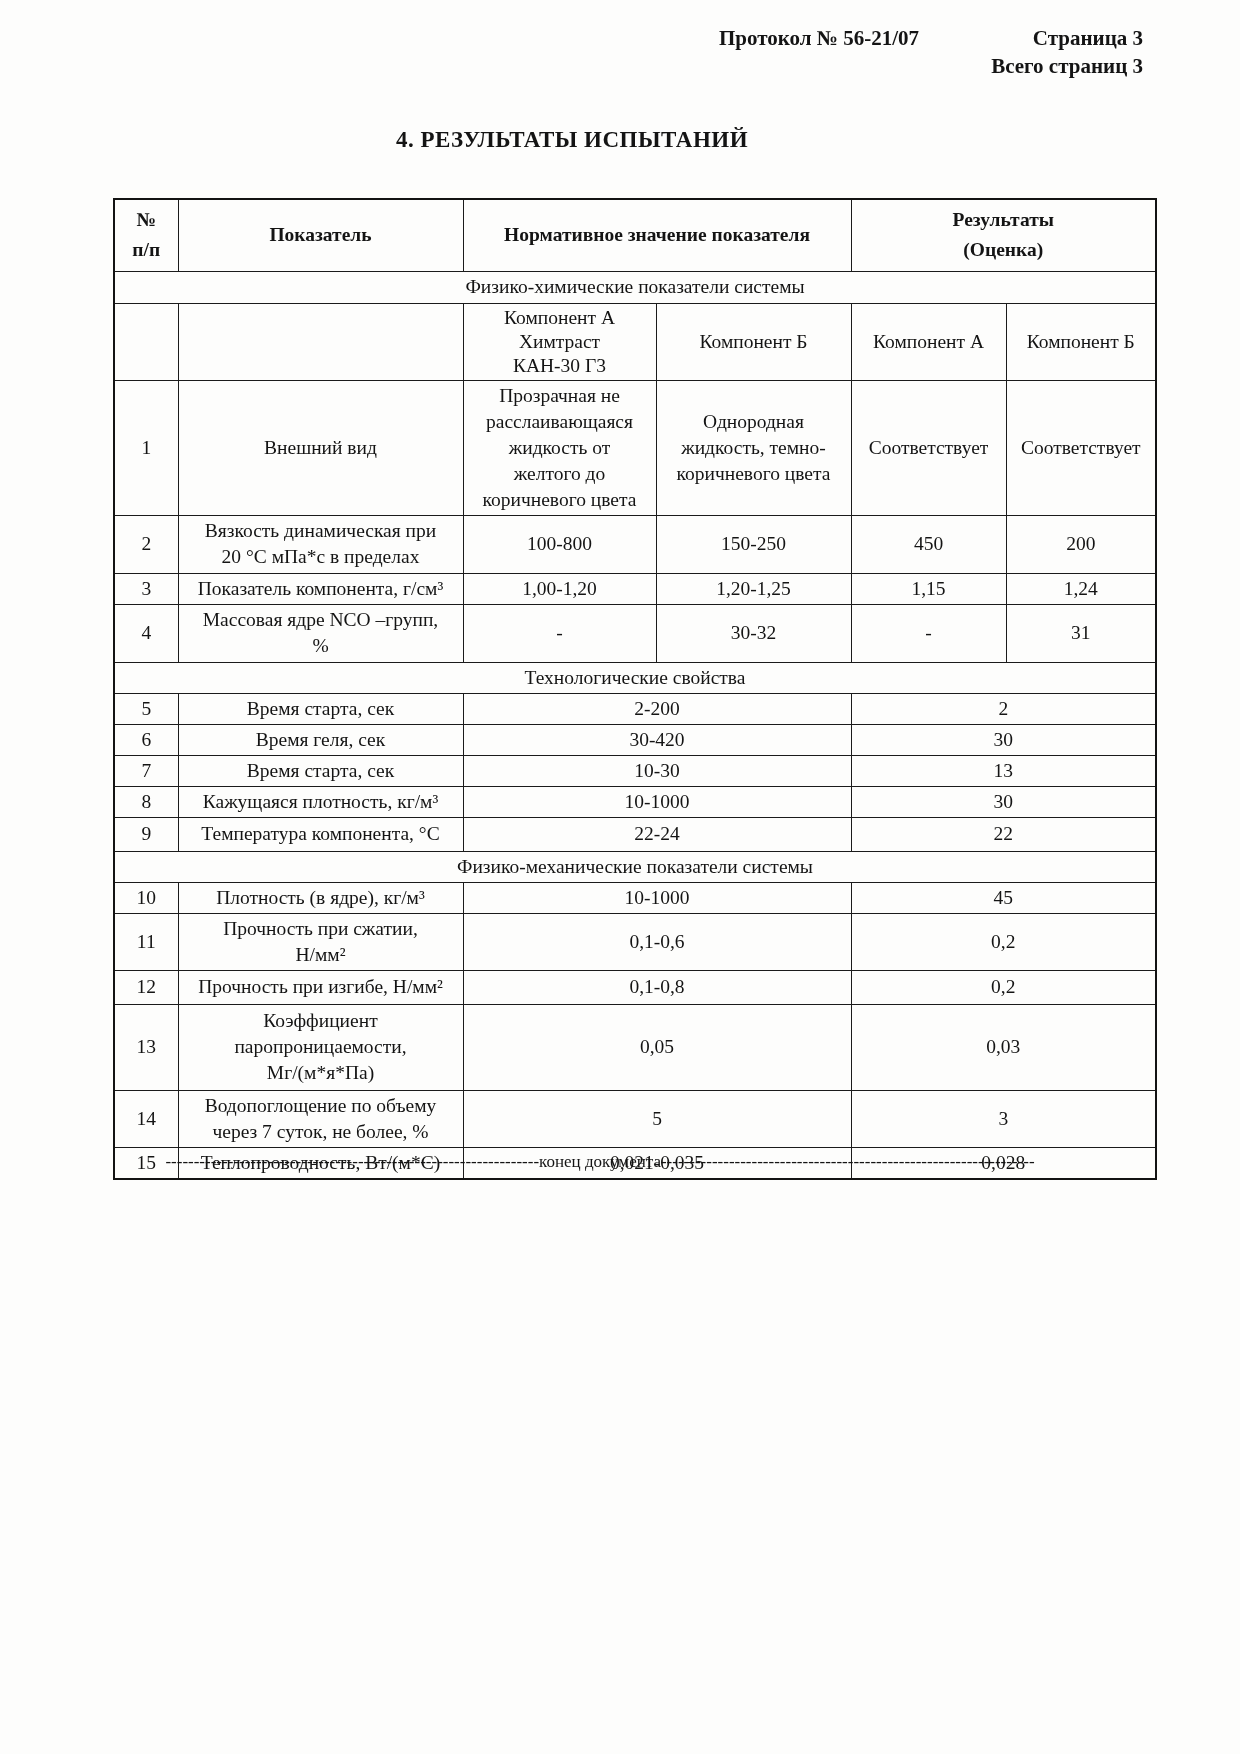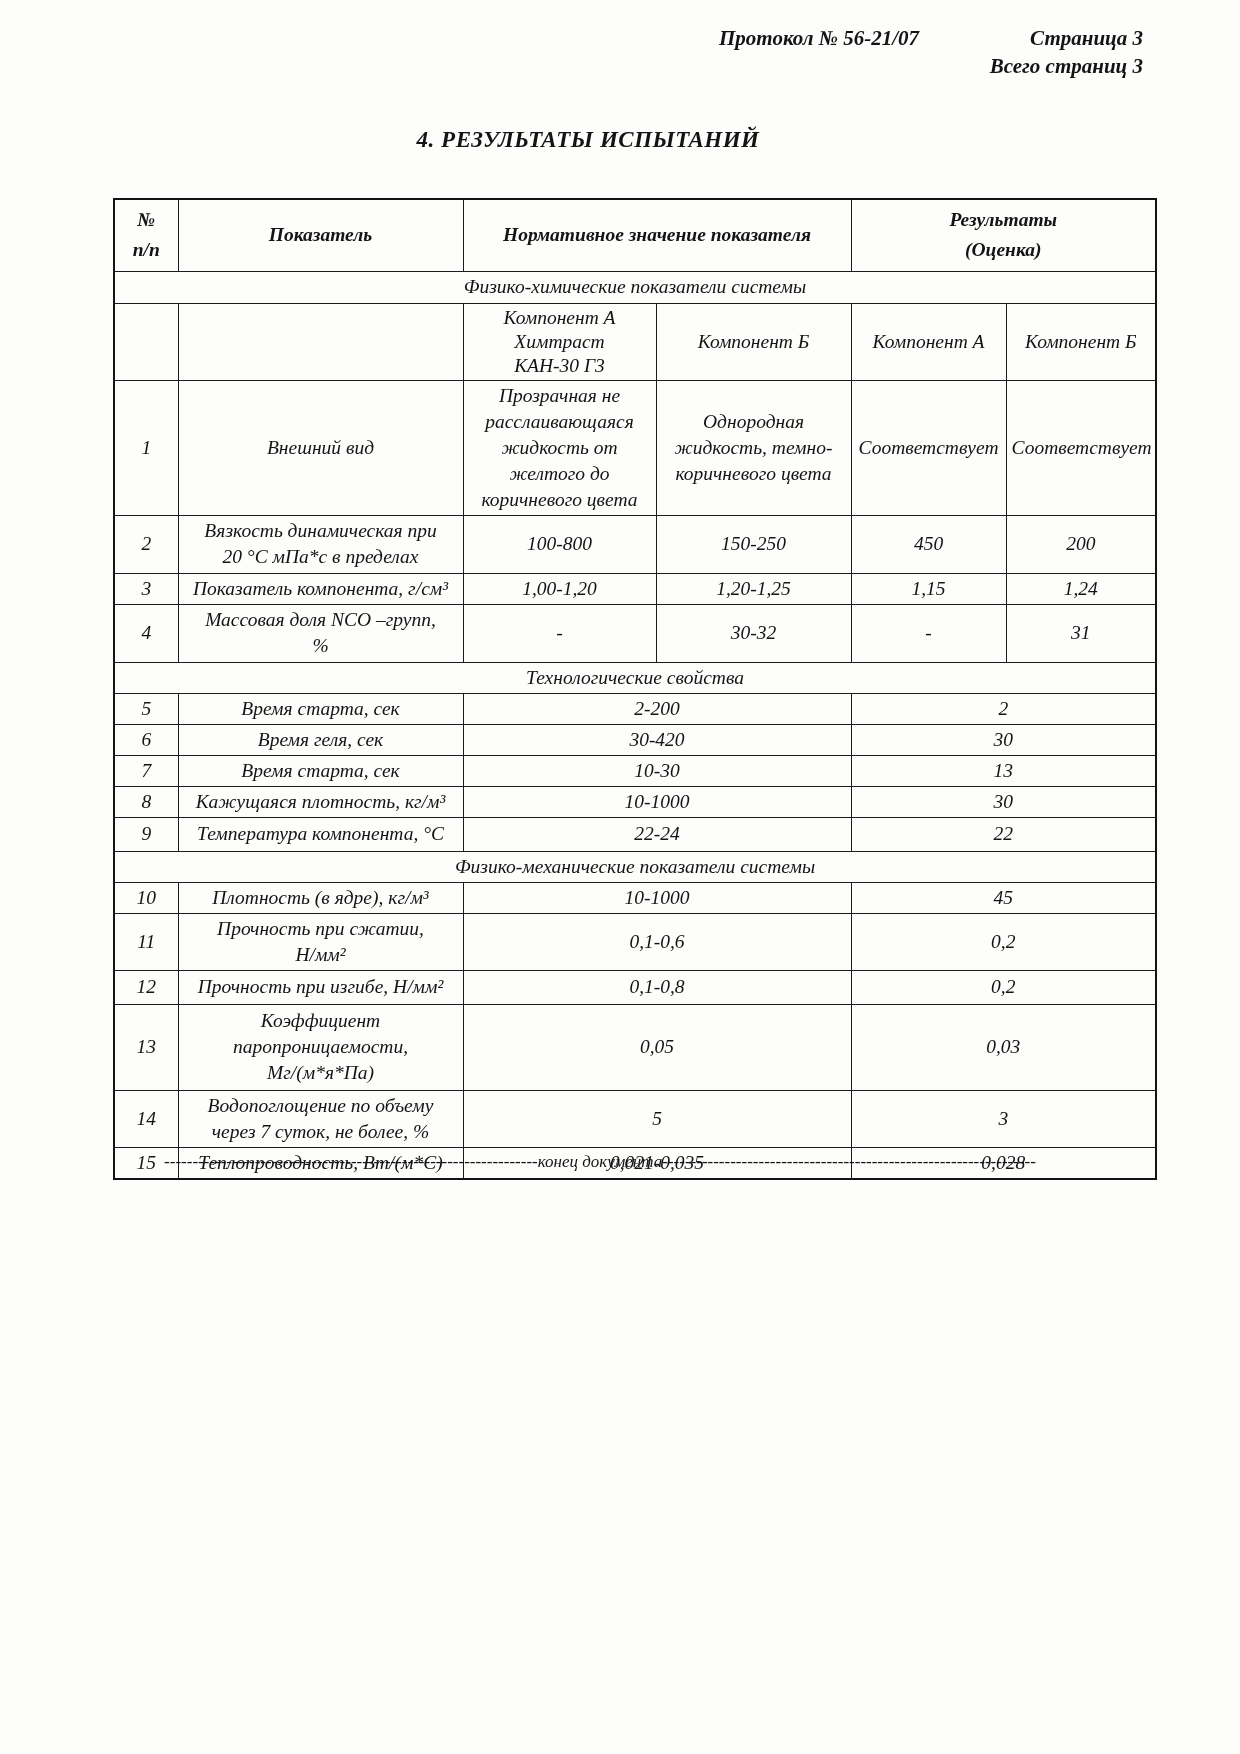--- a/index.html
+++ b/index.html
@@ -4,34 +4,34 @@
 <style>
   html,body{margin:0;padding:0;}
   body{
     width:1240px;height:1754px;
     background:#ffffff;
     font-family:"Liberation Serif", serif;
     color:#141414;
   }
   .page{
     position:relative;width:1240px;height:1754px;
-    background:#fdfdfc;overflow:hidden;font-style:italic;
+    background:#fdfdfc;overflow:hidden;
   }
   
   .protocol-no{
     position:absolute;left:719px;top:26px;
     font-size:21px;font-weight:bold;white-space:nowrap;
   }
   .page-info{
     position:absolute;right:97px;top:24px;
     text-align:right;font-size:21px;font-weight:bold;line-height:28px;margin-left:45px;
   }
   
   .doc-title{
-    position:absolute;left:113px;top:127px;width:950px;
+    position:absolute;left:97px;top:127px;width:950px;
     text-align:center;font-size:23px;font-weight:bold;letter-spacing:.5px;
   }
   
   table.results{
     position:absolute;left:113px;top:198px;width:1042px;
     border-collapse:collapse;table-layout:fixed;
     font-size:19.5px;
   }
   table.results td{
     border:1.8px solid #1b1b1b;
@@ -129,21 +129,21 @@
       <td>3</td>
       <td class="name-cell">Показатель компонента, г/см³</td>
       <td>1,00-1,20</td>
       <td>1,20-1,25</td>
       <td>1,15</td>
       <td>1,24</td>
     </tr>
 
     <tr style="height:58px">
       <td>4</td>
-      <td class="name-cell">Массовая доля NCO –групп,
+      <td class="name-cell">Массовая ядре NCO –групп,
 %</td>
       <td>-</td>
       <td>30-32</td>
       <td>-</td>
       <td>31</td>
     </tr>
 
     <tr class="row-section" style="height:27px">
       <td colspan="6">Технологические свойства</td>
     </tr>

